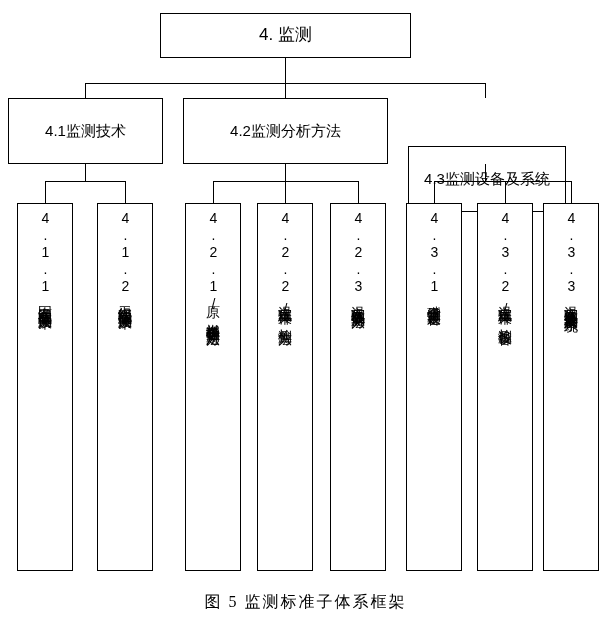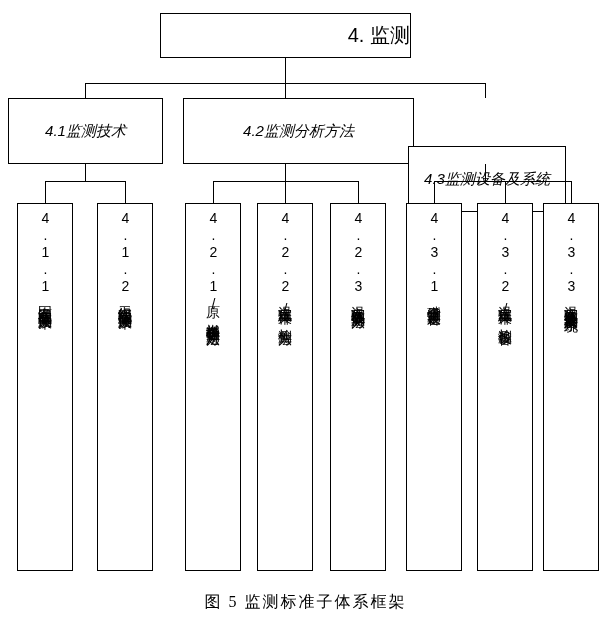--- a/index.html
+++ b/index.html
@@ -27,27 +27,25 @@
     border: 1px solid #000000;
     background: #ffffff;
     box-sizing: border-box;
     display: flex;
     align-items: center;
     justify-content: center;
     text-align: center;
     line-height: 1.35;
   }
   .box.root {
-    font-size: 20px;
-    justify-content: flex-end;
+    font-size: 17px;
   }
   .box.level2 {
     font-size: 15px;
     padding: 2px 4px;
-    font-style: italic;
   }
   .box.leaf {
     font-size: 14px;
     writing-mode: vertical-rl;
     text-orientation: upright;
     letter-spacing: 1px;
     padding: 6px 2px;
     justify-content: flex-start;
   }
   .line {
@@ -80,21 +78,21 @@
 
   <div class="line hline" style="left:85px; top:83px; width:400px;"></div>
 
   <div class="line vline" style="left:85px; top:83px; height:15px;"></div>
   <div class="line vline" style="left:285px; top:83px; height:15px;"></div>
   <div class="line vline" style="left:485px; top:83px; height:15px;"></div>
 
   <div class="box level2" style="left:8px; top:98px; width:155px; height:66px;">
     <span>4.1监测技术</span>
   </div>
-  <div class="box level2" style="left:183px; top:98px; width:231px; height:66px;justify-content:center;">
+  <div class="box level2" style="left:183px; top:98px; width:205px; height:66px;justify-content:center;">
     <span>4.2监测分析方法</span>
   </div>
   <div class="box level2" style="left:408px; top:98px; width:158px; height:66px;margin-top:48px;">
     <span>4.3监测设备及系统</span>
   </div>
 
   <div class="line vline" style="left:85px; top:164px; height:17px;"></div>
   <div class="line hline" style="left:45px; top:181px; width:80px;"></div>
   <div class="line vline" style="left:45px; top:181px; height:22px;"></div>
   <div class="line vline" style="left:125px; top:181px; height:22px;"></div>

